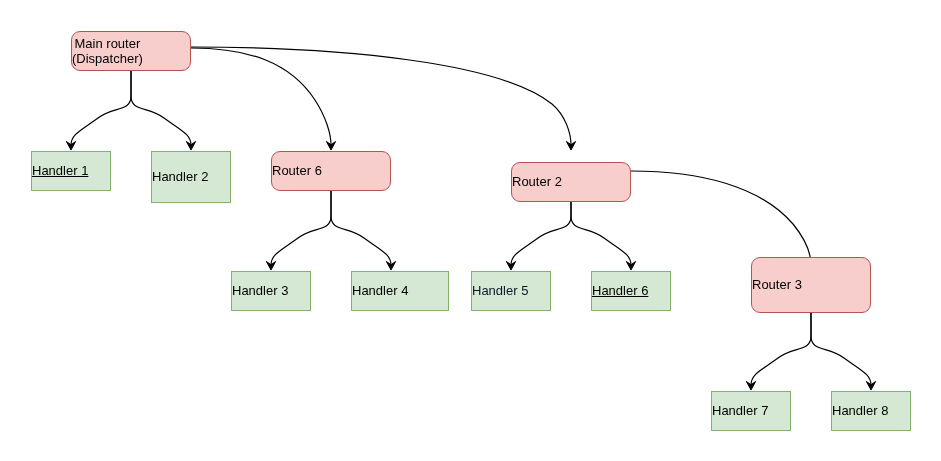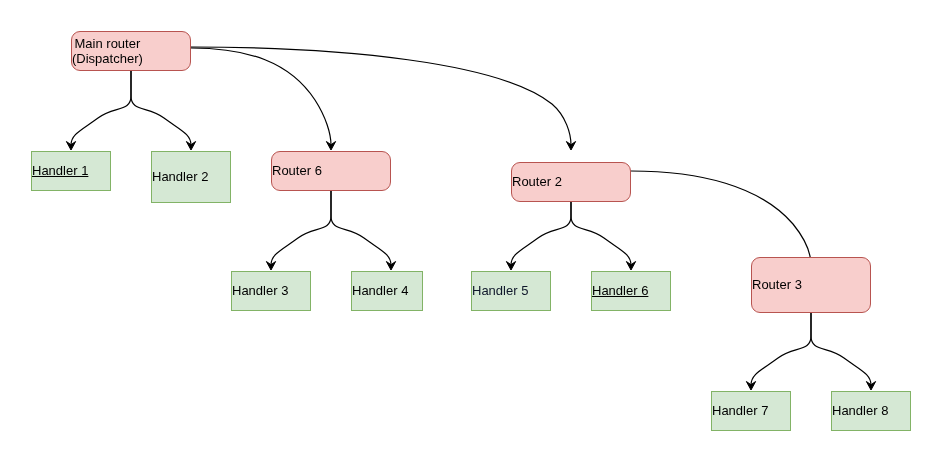--- a/index.html
+++ b/index.html
@@ -98,21 +98,21 @@
   </svg>
 
   <div id="node-layer">
       <div class="node node-router" style="left: 71px; top: 31px; width: 120px; height: 40px; background: rgb(248, 206, 204); border-color: rgb(184, 84, 80); color: rgb(0, 0, 0);"><span>Main router
 (Dispatcher)</span></div>
       <div class="node node-handler" style="left: 31px; top: 151px; width: 80px; height: 40px; background: rgb(213, 232, 212); border-color: rgb(130, 179, 102); color: rgb(0, 0, 0); text-decoration: underline;"><span>Handler 1</span></div>
       <div class="node node-handler" style="left: 151px; top: 151px; width: 80px; height: 52px; background: rgb(213, 232, 212); border-color: rgb(130, 179, 102); color: rgb(0, 0, 0);"><span>Handler 2</span></div>
       <div class="node node-router" style="left: 271px; top: 151px; width: 120px; height: 40px; background: rgb(248, 206, 204); border-color: rgb(184, 84, 80); color: rgb(0, 0, 0);"><span>Router 6</span></div>
       <div class="node node-router" style="left: 511px; top: 151px; width: 120px; height: 40px; background: rgb(248, 206, 204); border-color: rgb(184, 84, 80); color: rgb(0, 0, 0); margin-top: 11px;"><span>Router 2</span></div>
       <div class="node node-handler" style="left: 231px; top: 271px; width: 80px; height: 40px; background: rgb(213, 232, 212); border-color: rgb(130, 179, 102); color: rgb(0, 0, 0);"><span>Handler 3</span></div>
-      <div class="node node-handler" style="left: 351px; top: 271px; width: 72px; height: 40px; background: rgb(213, 232, 212); border-color: rgb(130, 179, 102); color: rgb(0, 0, 0);"><span>Handler 4</span></div>
+      <div class="node node-handler" style="left: 351px; top: 271px; width: 98px; height: 40px; background: rgb(213, 232, 212); border-color: rgb(130, 179, 102); color: rgb(0, 0, 0);"><span>Handler 4</span></div>
       <div class="node node-handler" style="left: 471px; top: 271px; width: 80px; height: 40px; background: rgb(213, 232, 212); border-color: rgb(130, 179, 102); color: #0f172a;"><span>Handler 5</span></div>
       <div class="node node-handler" style="left: 591px; top: 271px; width: 80px; height: 40px; background: rgb(213, 232, 212); border-color: rgb(130, 179, 102); color: rgb(0, 0, 0); text-decoration: underline;"><span>Handler 6</span></div>
       <div class="node node-router" style="left: 751px; top: 257px; width: 120px; height: 56px; background: rgb(248, 206, 204); border-color: rgb(184, 84, 80); color: rgb(0, 0, 0);"><span>Router 3</span></div>
       <div class="node node-handler" style="left: 711px; top: 391px; width: 80px; height: 40px; background: rgb(213, 232, 212); border-color: rgb(130, 179, 102); color: rgb(0, 0, 0);"><span>Handler 7</span></div>
       <div class="node node-handler" style="left: 831px; top: 391px; width: 80px; height: 40px; background: rgb(213, 232, 212); border-color: rgb(130, 179, 102); color: rgb(0, 0, 0);"><span>Handler 8</span></div>
     </div>
 
 </div>
 
 </body></html>

